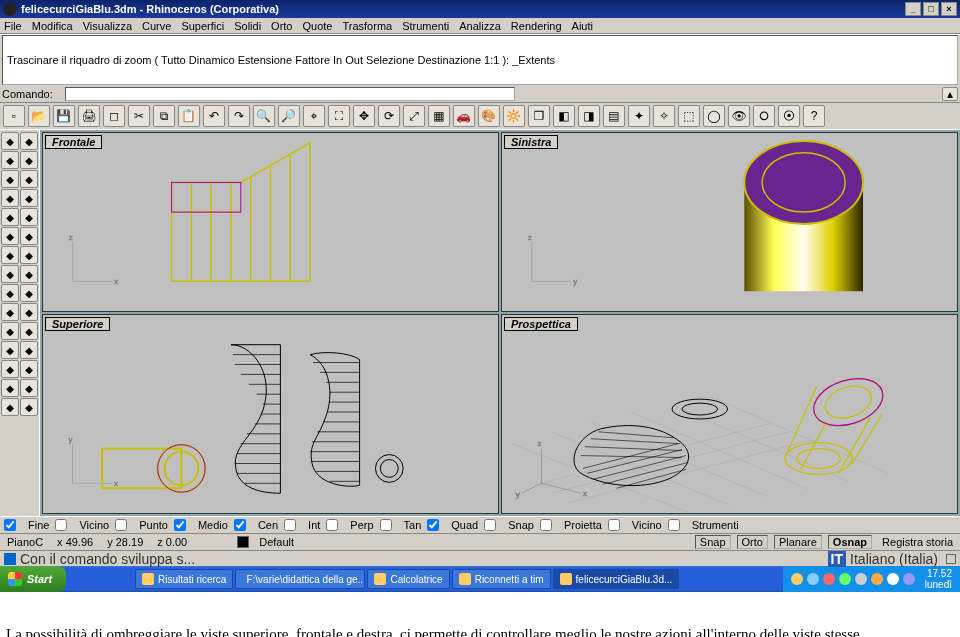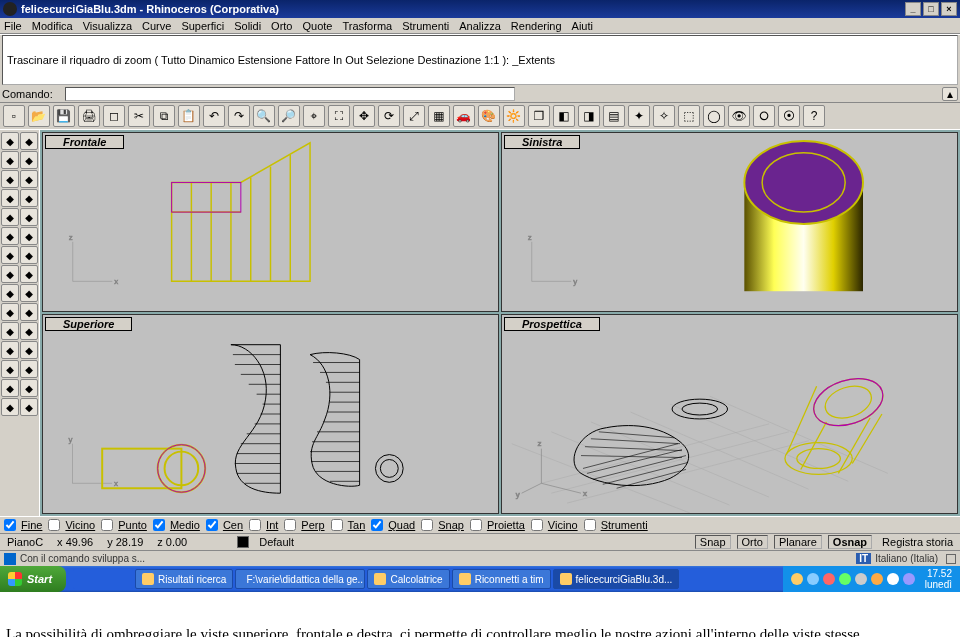--- a/index.html
+++ b/index.html
@@ -22,40 +22,40 @@
   
   .toolbar { background:#d4d0c8; border-bottom:1px solid #fff; padding:2px 3px; display:flex; gap:3px; flex-wrap:wrap;}
   .tbtn { width:22px; height:22px; border:1px solid #888; background:#e8e4dc; display:inline-flex;align-items:center;justify-content:center;font-size:12px; border-radius:2px;}
   
   .main { display:flex; background:#d4d0c8;}
   .side-tools { width:40px; background:#d4d0c8; border-right:1px solid #fff; display:flex; flex-direction:column; align-items:center; padding:2px 1px; gap:1px;}
   .side-tools .row { display:flex; gap:1px;}
   .side-tools .tbtn{ width:18px; height:18px; font-size:10px;}
   .viewports { flex:1; display:grid; grid-template-columns: 1fr 1fr; grid-template-rows: 180px 200px; gap:2px; background:#8aa; padding:2px;}
   .vp { background:#c0c0c0; position:relative; border:1px solid #333;}
-  .vp-label { position:absolute; top:2px; left:2px; background:#d4d0c8; border:1px solid #000; padding:0 17px; font-size:11px; font-weight:bold; font-style:italic; color:#000;}
+  .vp-label { position:absolute; top:2px; left:2px; background:#d4d0c8; border:1px solid #000; padding:0 6px; font-size:11px; font-weight:bold; font-style:italic; color:#000;}
   .vp svg { width:100%; height:100%; display:block;}
   
   .osnap { background:#d4d0c8; border-top:1px solid #fff; padding:2px 4px; display:flex; gap:6px; font-size:11px; align-items:center;}
-  .osnap label { display:flex; align-items:center; gap:5px;text-decoration:underline;}
+  .osnap label { display:flex; align-items:center; gap:12px;}
   .osnap input { width:12px;height:12px;}
   
   .status { background:#d4d0c8; border-top:1px solid #888; display:flex; align-items:center; font-size:11px; padding:1px 3px; gap:6px;}
   .status .cell { border:1px inset #aaa; padding:0 4px; background:#d4d0c8;}
   .status .pane { padding: 0 4px; }
   .status .fill { flex:1;}
   
   .taskbar { height:26px; background:linear-gradient(#3b77d8,#245edb 8%,#245edb 92%,#1a4aa8); display:flex; align-items:center; color:#fff; font-size:11px; padding:0;}
   .startbtn { height:26px; background:linear-gradient(#4fa83a,#2e7d1f); padding:0 14px 0 8px; display:flex;align-items:center;font-weight:bold; font-style:italic; border-radius:0 8px 8px 0;}
   .task { height:20px; margin:0 1px; background:#3b77d8; border:1px solid #1a4aa8; color:#fff; padding:0 6px; display:flex;align-items:center; max-width:130px; overflow:hidden; white-space:nowrap; border-radius:2px; font-size:10px;}
   .task.active { background:#1a4aa8;}
   .tray { margin-left:auto; background:#1290e9; height:26px; display:flex; align-items:center; padding:0 8px; gap:4px; font-size:10px;}
   .tray .dot{width:12px;height:12px;border-radius:50%;background:#fc6;display:inline-block;}
   
-  .langbar { height:16px; background:#d4d0c8; border-top:1px solid #888; display:flex; align-items:center; padding:0 4px; gap:24px; font-size:10px; color:#333; position:relative;}
+  .langbar { height:16px; background:#d4d0c8; border-top:1px solid #888; display:flex; align-items:center; padding:0 4px; gap:24px; font-size:14px; color:#333; position:relative;}
   .langbar .seg{ display:flex; align-items:center; gap:4px;}
   .caption { margin-top:30px; font-family: "Times New Roman", serif; font-size:15px; padding:4px 6px;}
 </style>
 </head>
 <body>
 
 <div class="wrap">
 
   <div class="titlebar">
     <span class="app-icon"></span>

